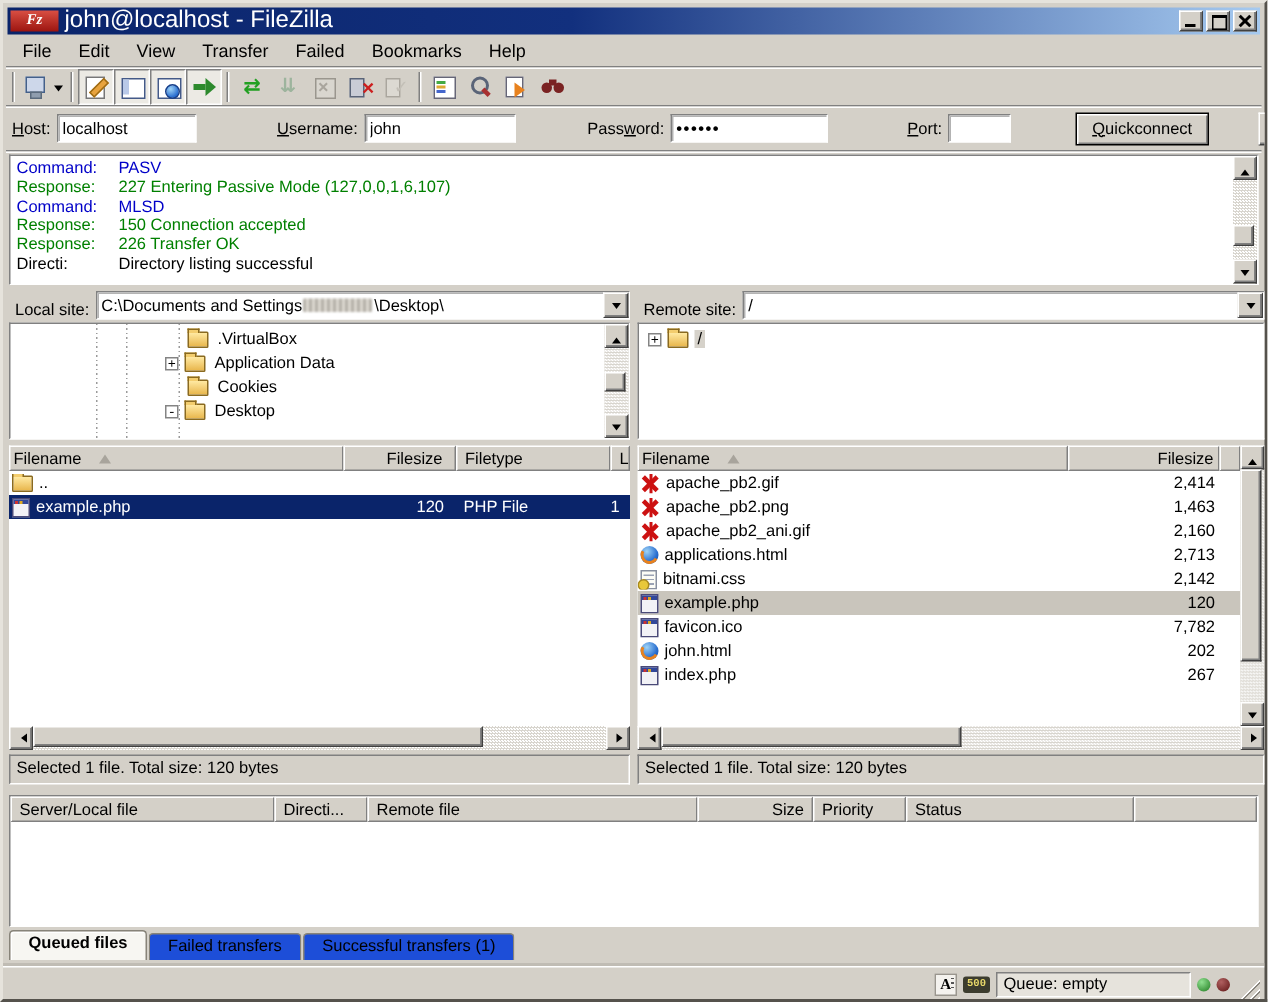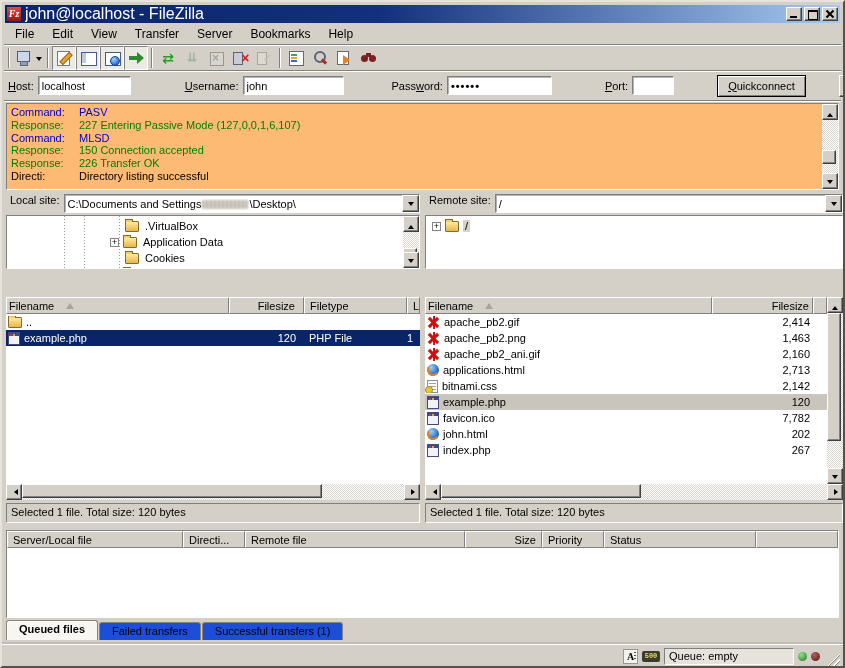--- a/index.html
+++ b/index.html
@@ -8,21 +8,21 @@
   .window{
     position:relative; width:845px; height:668px; background:#D4D0C8;
     font:11px "Liberation Sans",sans-serif; color:#000;
     border:2px solid; border-color:#E6E3DC #55524C #55524C #E6E3DC;
     overflow:hidden;
   }
   
   .titlebar{position:absolute;left:3px;top:3px;right:3px;height:18px;
     background:linear-gradient(90deg,#0A246A 0%,#12307E 45%,#A6CAF0 100%);
     display:flex;align-items:center;padding:0 2px;}
-  .fz-icon{width:14px;height:14px;background:linear-gradient(#d94f43,#9c1510);
+  .fz-icon{width:32px;height:14px;background:linear-gradient(#d94f43,#9c1510);
     color:#fff;font:italic bold 10px/14px "Liberation Serif",serif;text-align:center;
     margin-right:4px;flex:none;}
   .title-text{color:#fff;font-weight:normal;font-size:16px;flex:1;white-space:nowrap;overflow:hidden;}
   .winbtns{display:flex;gap:2px;flex:none;}
   .winbtn{width:16px;height:14px;background:#D4D0C8;position:relative;
     border:1px solid;border-color:#FFFFFF #404040 #404040 #FFFFFF;
     box-shadow:inset -1px -1px 0 #808080;}
   .winbtn.min::after{content:"";position:absolute;left:3px;bottom:2px;width:7px;height:2px;background:#000;}
   .winbtn.max::after{content:"";position:absolute;left:3px;top:2px;width:8px;height:7px;
     border:1px solid #000;border-top:2px solid #000;}
@@ -79,21 +79,21 @@
   .w-host{width:93px;} .w-user{width:101px;} .w-pass{width:105px;font-weight:bold;letter-spacing:1px;} .w-port{width:42px;}
   .qc-gap1{margin-left:23px;} .qc-gap2{margin-left:17px;} .qc-gap3{margin-left:22px;}
   .qc-btn{margin-left:12px;height:22px;padding:0 10px;background:#D4D0C8;border:1px solid #000;
     box-shadow:inset 1px 1px 0 #fff,inset -1px -1px 0 #808080;font:11px "Liberation Sans",sans-serif;}
   .qc-btn u{text-decoration:underline;}
   .qc-drop{width:17px;height:22px;margin-left:2px;background:#D4D0C8;border:1px solid;
     border-color:#fff #404040 #404040 #fff;box-shadow:inset -1px -1px 0 #808080;
     display:flex;align-items:center;justify-content:center;}
   .qc-drop::after{content:"";width:0;height:0;border:3px solid transparent;border-top:4px solid #000;margin-top:4px;}
   
-  .log{position:absolute;left:4px;top:101px;right:4px;height:87px;background:#fdba74;
+  .log{position:absolute;left:4px;top:101px;right:4px;height:87px;background:#ffffff;
     border:1px solid;border-color:#808080 #fff #fff #808080;display:flex;}
   .log-body{flex:1;padding:2px 0 0 4px;overflow:hidden;}
   .log-line{display:flex;height:12.8px;line-height:12.8px;white-space:nowrap;}
   .log-label{width:68px;flex:none;}
   
   .vscroll{width:16px;flex:none;display:flex;flex-direction:column;
     background:#ECEAE4;background-image:repeating-conic-gradient(#fff 0% 25%,#d8d5ce 0% 50%);background-size:2px 2px;}
   .sb-btn{width:16px;height:16px;flex:none;background:#D4D0C8;position:relative;
     border:1px solid;border-color:#fff #404040 #404040 #fff;box-shadow:inset -1px -1px 0 #808080;}
   .sb-btn.up::after{content:"";position:absolute;left:4px;top:5px;border:3px solid transparent;border-bottom:4px solid #000;}
@@ -103,32 +103,32 @@
   .sb-track{flex:1;position:relative;}
   .sb-thumb{position:absolute;left:0;width:14px;background:#D4D0C8;border:1px solid;
     border-color:#fff #404040 #404040 #fff;box-shadow:inset -1px -1px 0 #808080;}
   .hscroll{position:absolute;height:16px;display:flex;background:#ECEAE4;
     background-image:repeating-conic-gradient(#fff 0% 25%,#d8d5ce 0% 50%);background-size:2px 2px;}
   .hthumb{position:absolute;top:0;height:14px;background:#D4D0C8;border:1px solid;
     border-color:#fff #404040 #404040 #fff;box-shadow:inset -1px -1px 0 #808080;}
   
   .pane{position:absolute;top:192px;height:330px;}
   .pane.local{left:4px;width:414px;} .pane.remote{left:423px;width:418px;}
-  .site-row{position:absolute;left:0;top:0;right:0;height:19px;display:flex;align-items:flex-start;}
+  .site-row{position:absolute;left:0;top:0;right:0;height:19px;display:flex;align-items:flex-end;}
   .site-label{flex:none;padding:0 4px 0 4px;}
   .combo{flex:1;height:19px;background:#fff;border:1px solid;border-color:#808080 #fff #fff #808080;
     box-shadow:inset 1px 1px 0 rgba(64,64,64,.4);display:flex;align-items:center;}
   .combo-text{flex:1;padding:0 3px;white-space:nowrap;overflow:hidden;}
   .combo-btn{width:17px;height:17px;flex:none;background:#D4D0C8;border:1px solid;
     border-color:#fff #404040 #404040 #fff;box-shadow:inset -1px -1px 0 #808080;
     display:flex;align-items:center;justify-content:center;}
   .combo-btn::after{content:"";width:0;height:0;border:3px solid transparent;border-top:4px solid #000;margin-top:4px;}
   .redacted{display:inline-block;width:46px;height:9px;margin:0 1px;vertical-align:-1px;
     background:repeating-linear-gradient(90deg,#b4b0a8 0 2px,#dcd8d0 2px 4px);filter:blur(.8px);border-radius:1px;}
-  .tree{position:absolute;left:0;top:21px;right:0;height:54px;background:#fff;
+  .tree{position:absolute;left:0;top:21px;right:0;height:78px;background:#fff;
     border:1px solid;border-color:#808080 #fff #fff #808080;display:flex;}
   .tree-body{flex:1;overflow:hidden;position:relative;padding-top:2px;}
   .tree-body.guides{background-image:
     repeating-linear-gradient(to bottom,#9a9a9a 0 1px,transparent 1px 3px),
     repeating-linear-gradient(to bottom,#9a9a9a 0 1px,transparent 1px 3px),
     repeating-linear-gradient(to bottom,#9a9a9a 0 1px,transparent 1px 3px);
     background-size:1px 100%,1px 100%,1px 100%;background-repeat:no-repeat;
     background-position:57px 0,77px 0,112px 0;}
   .tree-row{height:16px;display:flex;align-items:center;white-space:nowrap;}
   .tree-row.deep{padding-left:103px;}
@@ -218,21 +218,21 @@
       <div class="winbtn max"></div>
       <div class="winbtn close"></div>
     </div>
   </div>
 
   <div class="menubar" id="menubar">
       <div class="menu-item">File</div>
       <div class="menu-item">Edit</div>
       <div class="menu-item">View</div>
       <div class="menu-item">Transfer</div>
-      <div class="menu-item">Server</div>
+      <div class="menu-item">Failed</div>
       <div class="menu-item">Bookmarks</div>
       <div class="menu-item">Help</div>
     </div>
   <div class="groove" style="top:42px"></div>
 
   <div class="toolbar" id="toolbar">
       <span class="tb-sep"></span>
       <div class="tb-btn">
         <span class="ti ti-sitemgr"></span>
         <span class="tb-drop"></span>

